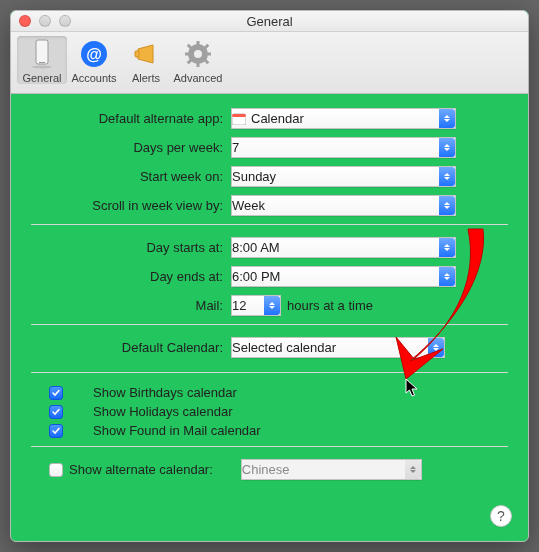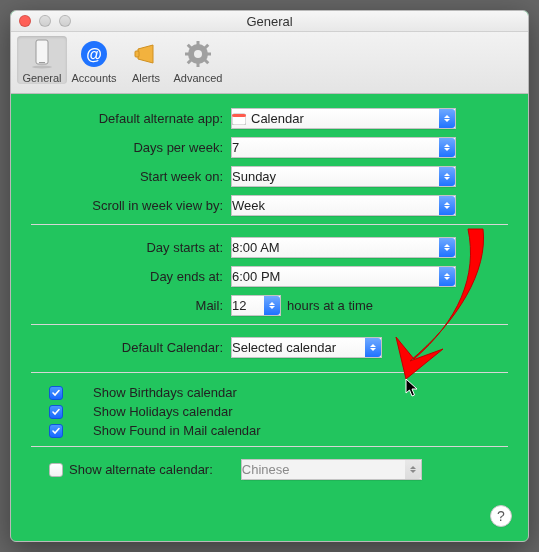--- a/index.html
+++ b/index.html
@@ -333,21 +333,21 @@
         <span>12</span>
         <span class="arrows"></span>
       </div>
       <span class="afterhours">hours at a time</span>
     </div>
 
     <hr class="sep">
 
     <div class="row" style="margin-bottom:4px;">
       <div class="label">Default Calendar:</div>
-      <div class="select" style="width:151px;">
+      <div class="select" style="width:214px;">
         <span>Selected calendar</span>
         <span class="arrows"></span>
       </div>
     </div>
 
     <hr class="sep" style="margin-top:14px;">
 
     <div class="checkbox-row">
       <span class="chk">
         <svg width="10" height="10" viewBox="0 0 10 10">

